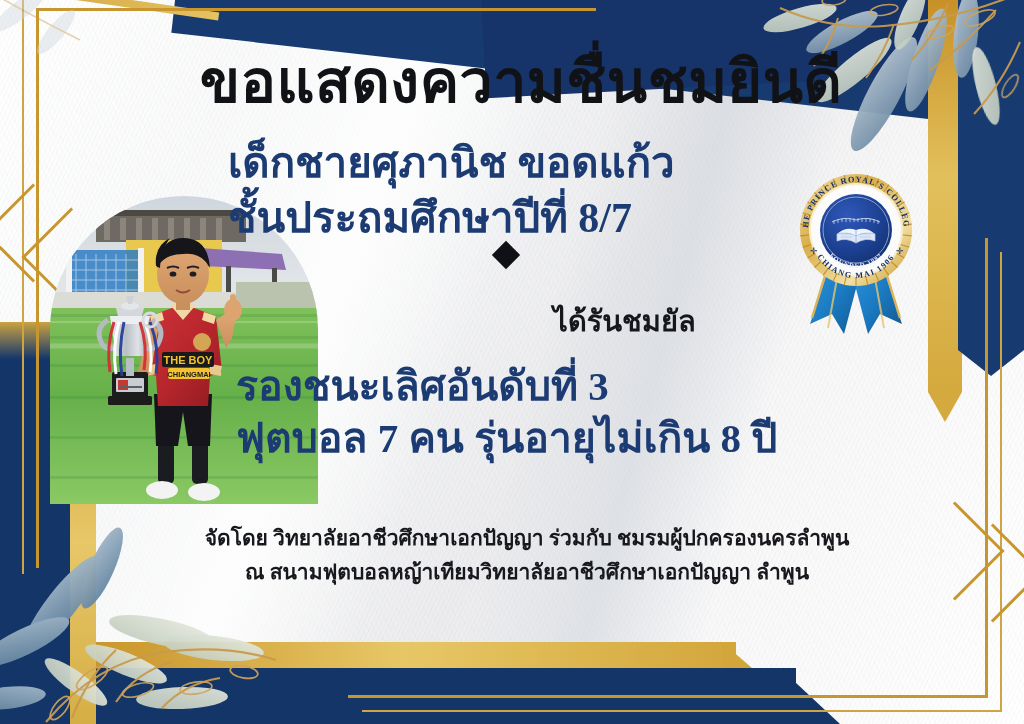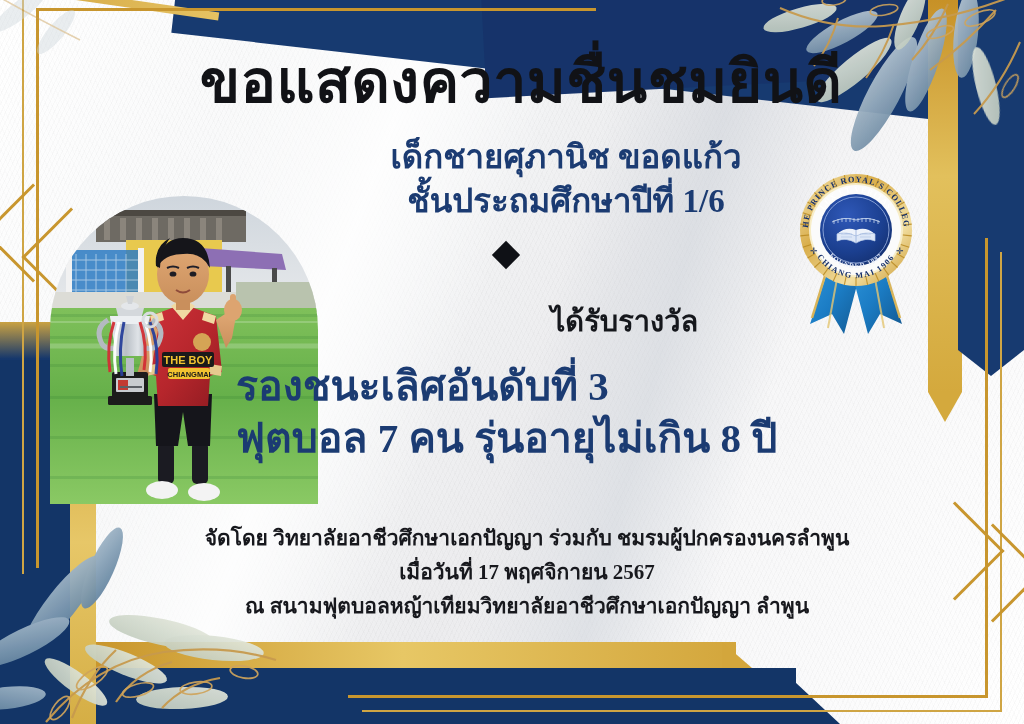--- a/index.html
+++ b/index.html
@@ -167,23 +167,23 @@
     position:absolute;top:52px;left:0;right:0;
     text-align:center;
     font-size:59px;line-height:1.05;
     font-weight:700;
     color:#111216;
     letter-spacing:.5px;
     padding-left:18px;
   }
   .subtitle-block{
     position:absolute;top:136px;left:228px;right:120px;
-    text-align:center;
+    text-align:left;
     color:#1b3b72;
-    font-size:33px;line-height:1.32;
+    font-size:42px;line-height:1.32;
     font-weight:600;
   }
   .divider{
     position:absolute;top:240px;left:338px;width:340px;height:30px;
   }
   .award-label{
     position:absolute;top:298px;left:330px;right:105px;
     text-align:center;
     font-size:29px;color:#15171c;font-weight:600;
   }
@@ -587,21 +587,21 @@
     </g>
     <path d="M10 10 Q60 40 120 70" stroke="#c79a4e" stroke-width="1.6" fill="none" opacity="0.8"></path>
   </svg>
 
   <div class="content">
 
     <div class="title">ขอแสดงความชื่นชมยินดี</div>
 
     <div class="subtitle-block">
       <div>เด็กชายศุภานิช ขอดแก้ว</div>
-      <div>ชั้นประถมศึกษาปีที่ 1/6</div>
+      <div>ชั้นประถมศึกษาปีที่ 8/7</div>
     </div>
 
     <div class="divider">
       <svg viewBox="0 0 340 30" width="340" height="30">
         <defs>
           <linearGradient id="dvL" x1="0" y1="0" x2="1" y2="0">
             <stop offset="0" stop-color="#c8962e" stop-opacity="0"></stop>
             <stop offset="0.35" stop-color="#c8962e" stop-opacity="1"></stop>
             <stop offset="1" stop-color="#c8962e" stop-opacity="1"></stop>
           </linearGradient>
@@ -610,27 +610,26 @@
             <stop offset="0.65" stop-color="#c8962e" stop-opacity="1"></stop>
             <stop offset="1" stop-color="#c8962e" stop-opacity="0"></stop>
           </linearGradient>
         </defs>
         <path d="M6 15 L158 15" stroke="url(#dvL)" stroke-width="2.4"></path>
         <path d="M182 15 L334 15" stroke="url(#dvR)" stroke-width="2.4"></path>
         <rect x="158" y="5" width="20" height="20" transform="rotate(45 168 15)" fill="#0f1116"></rect>
       </svg>
     </div>
 
-    <div class="award-label">ได้รับรางวัล</div>
+    <div class="award-label">ได้รันชมยัล</div>
 
     <div class="award-main">
       <div>รองชนะเลิศอันดับที่ 3</div>
       <div>ฟุตบอล 7 คน รุ่นอายุไม่เกิน 8 ปี</div>
     </div>
 
     <div class="footer">
       <div>จัดโดย วิทยาลัยอาชีวศึกษาเอกปัญญา ร่วมกับ ชมรมผู้ปกครองนครลำพูน</div>
-      <div>เมื่อวันที่ 17 พฤศจิกายน 2567</div>
       <div>ณ สนามฟุตบอลหญ้าเทียมวิทยาลัยอาชีวศึกษาเอกปัญญา ลำพูน</div>
     </div>
 
   </div>
 </div>
 
 </body></html>

